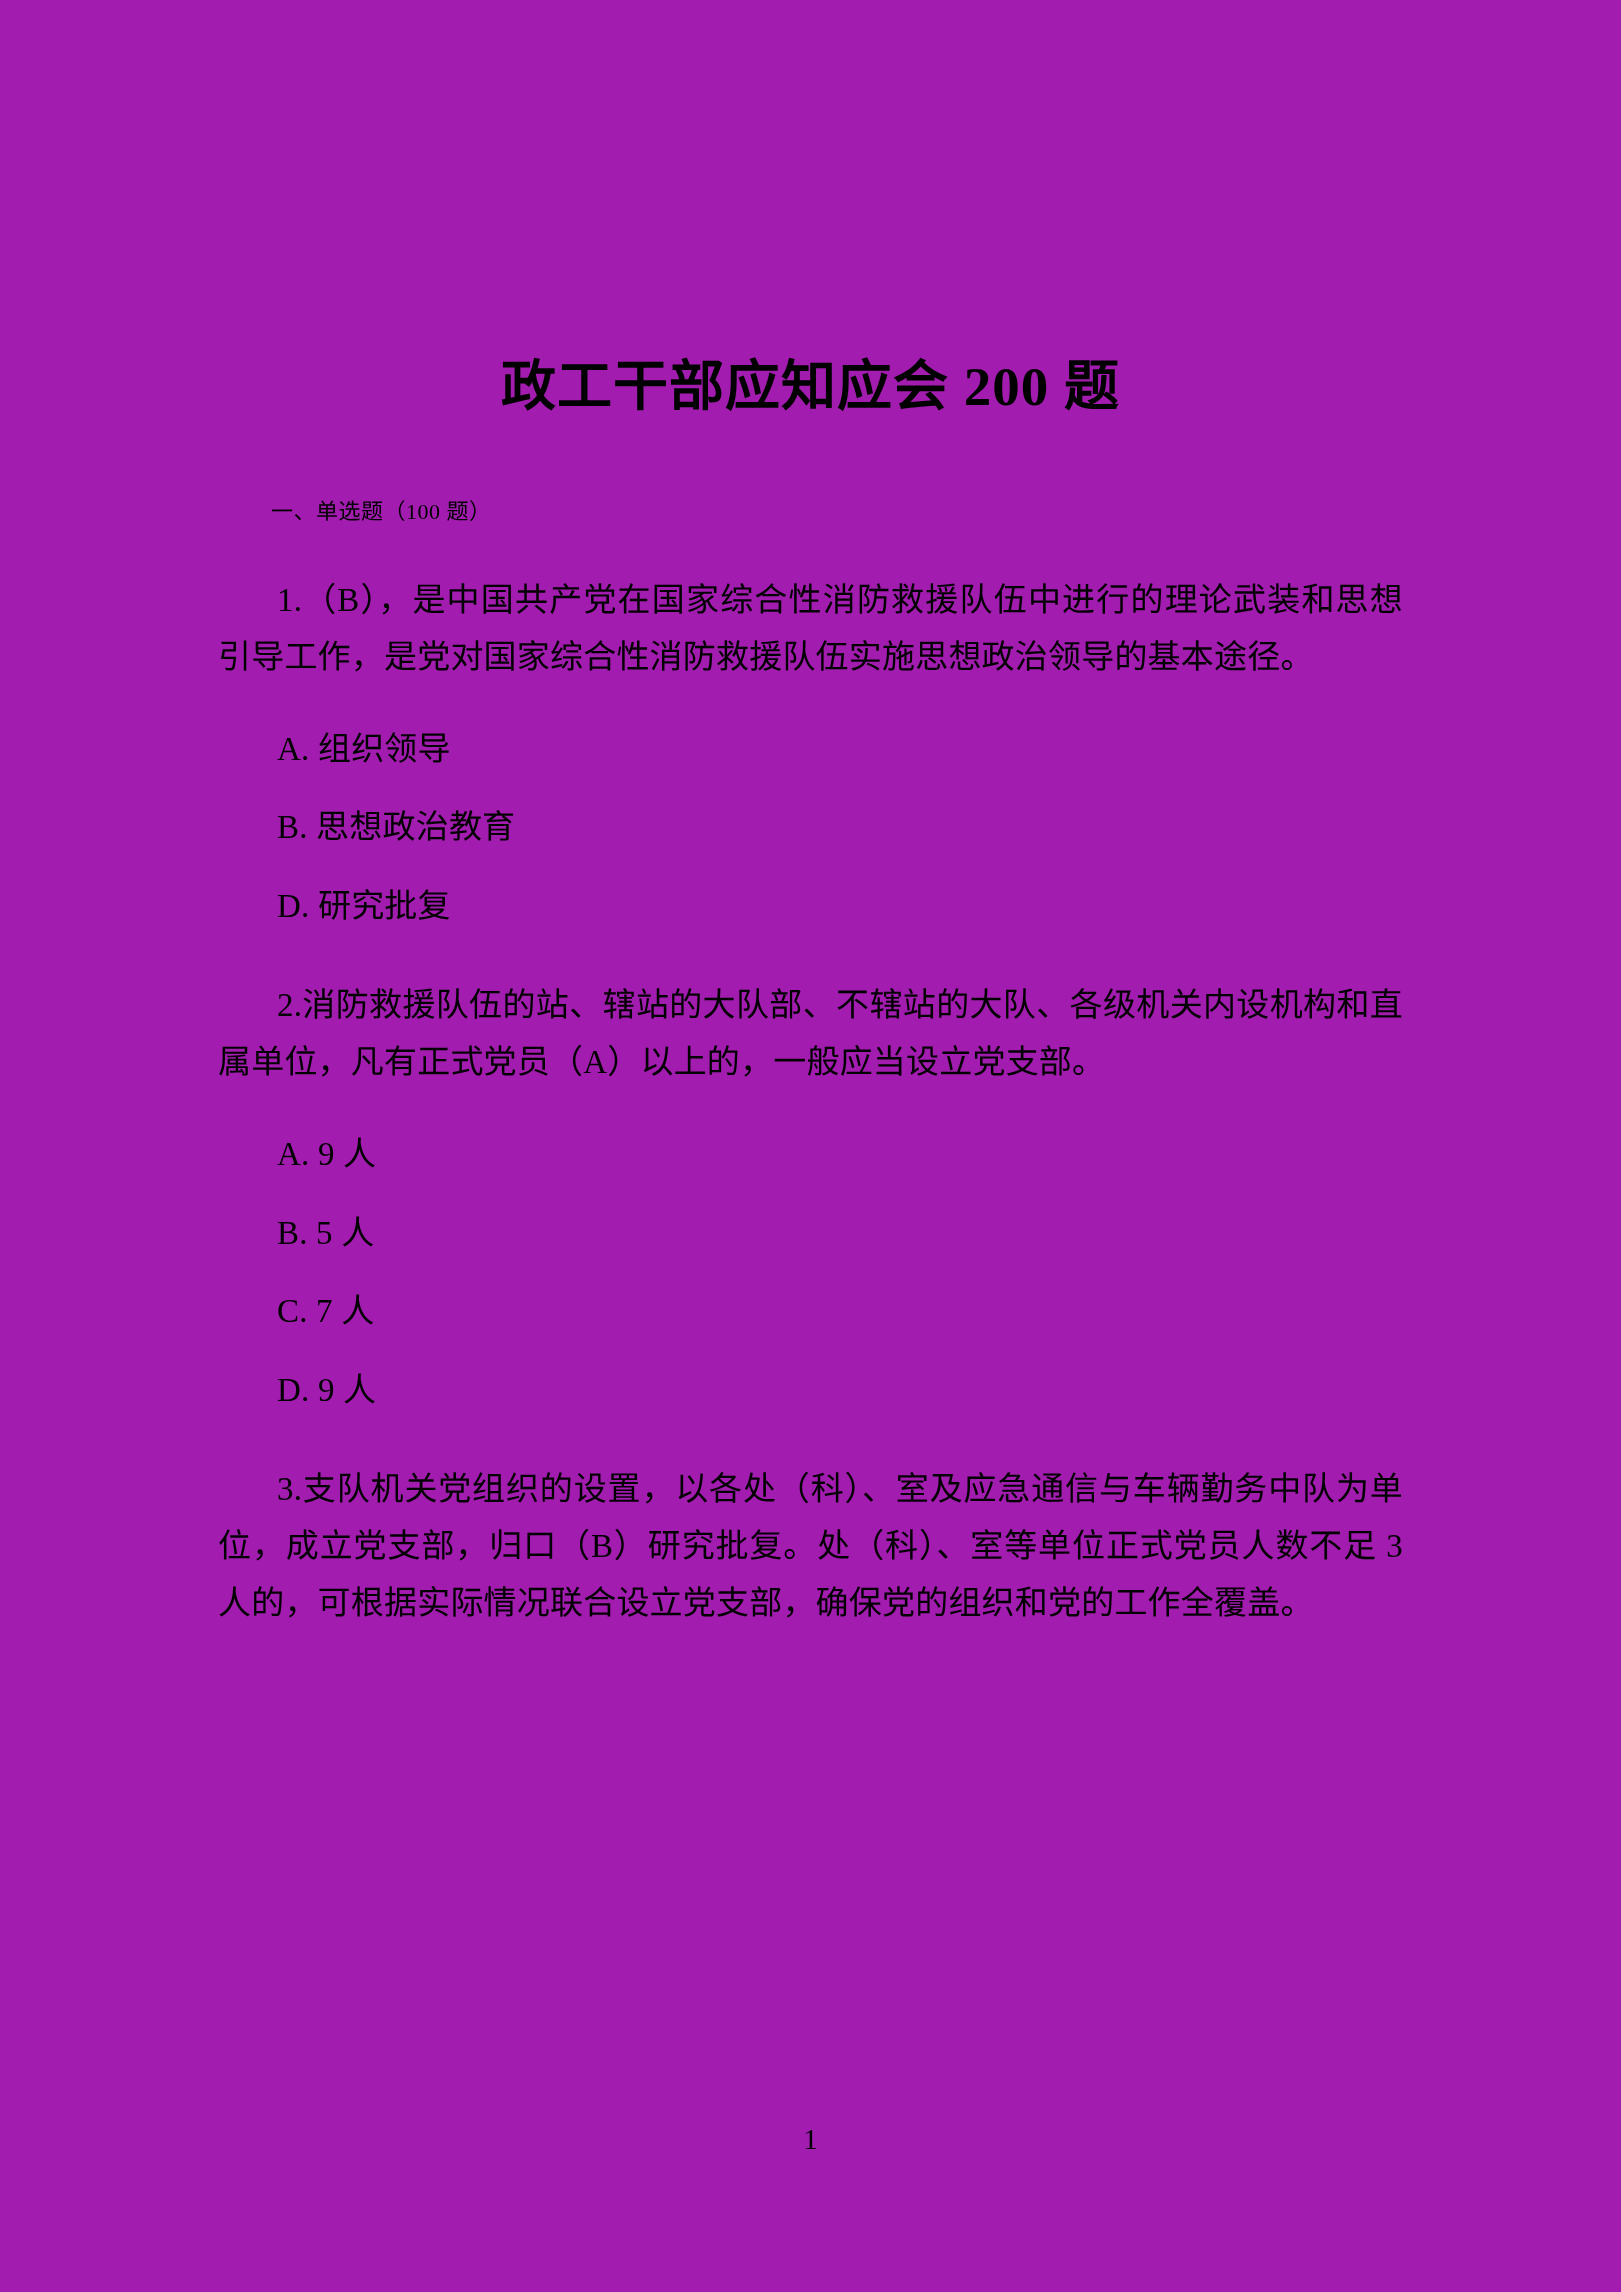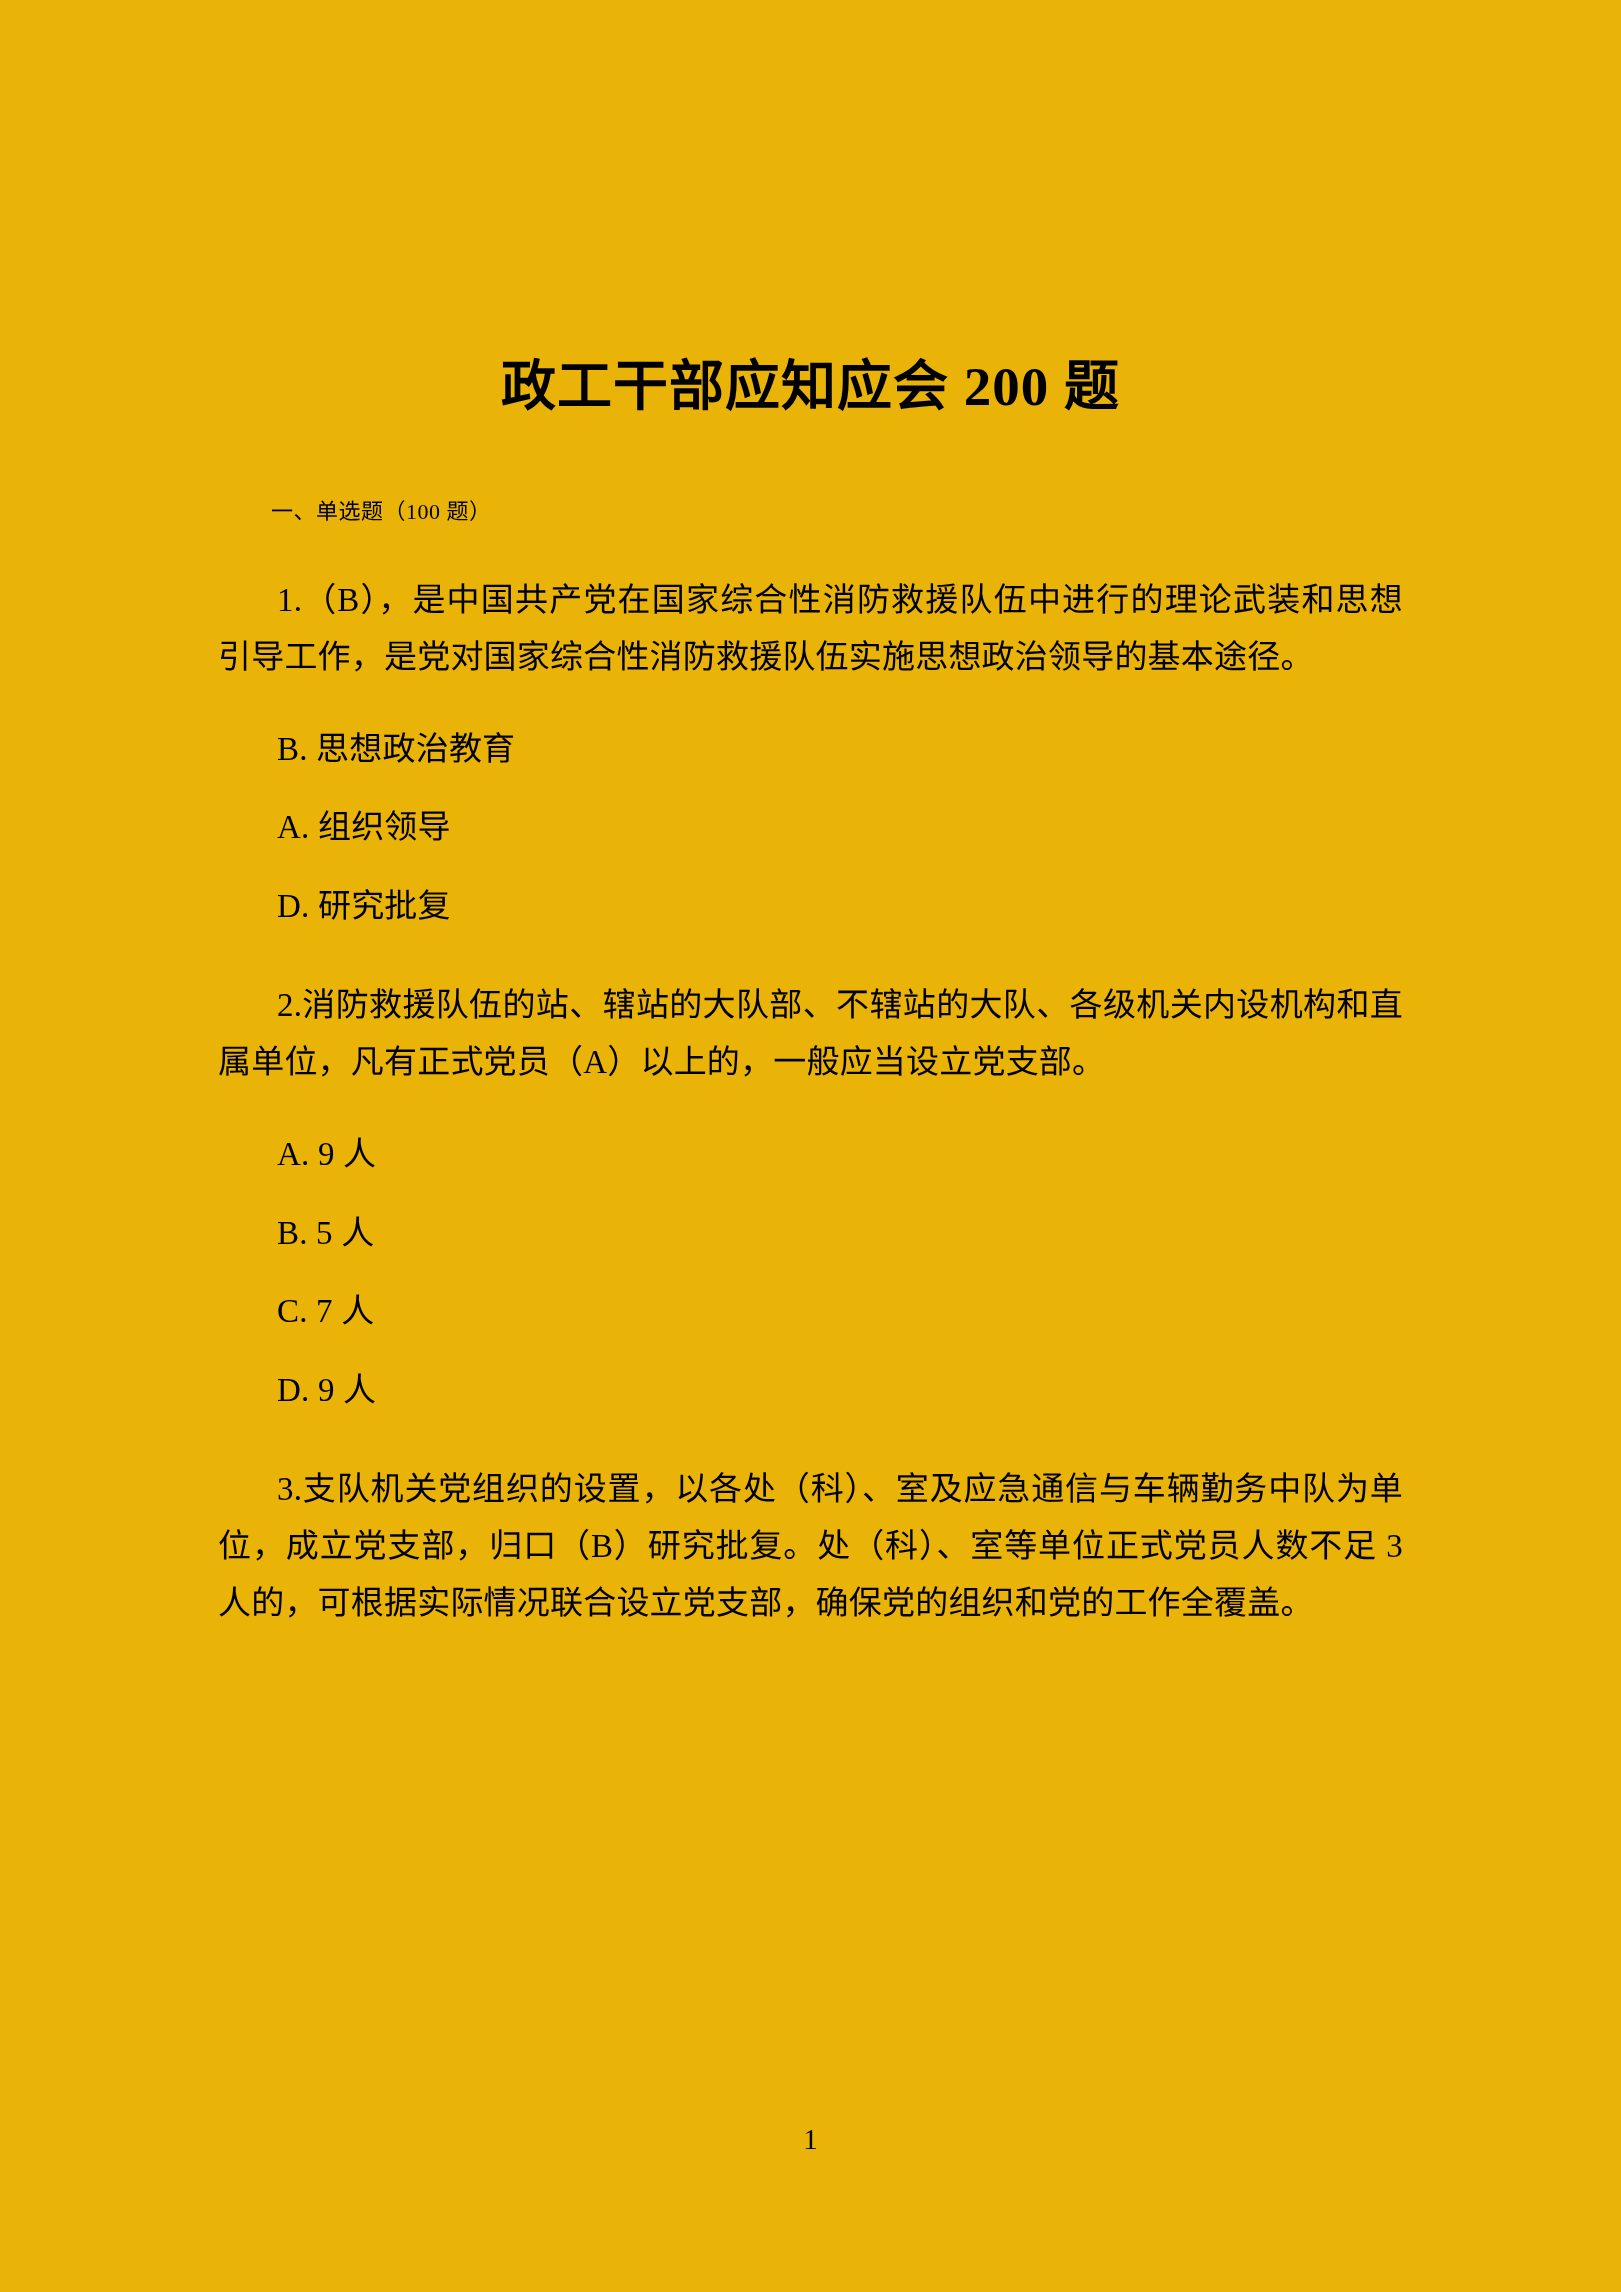--- a/index.html
+++ b/index.html
@@ -16,21 +16,21 @@
     position: relative;
     overflow: hidden;
   }
 
   .page {
     position: absolute;
     left: 0;
     top: 0;
     width: 1621px;
     height: 2293px;
-    background: #eab308;
+    background: #a21caf;
   }
 
   
   .content {
     position: absolute;
     left: 204px;
     top: 0;
     width: 1213px;
   }
 
@@ -95,22 +95,22 @@
 <div class="page">
 
   <div class="content">
 
     <h1 class="doc-title" id="title-el">政工干部应知应会 200 题</h1>
 
     <div class="section-heading">一、单选题（100 题）</div>
 
     <div class="q-block">
       <p class="q-stem">1.（B），是中国共产党在国家综合性消防救援队伍中进行的理论武装和思想引导工作，是党对国家综合性消防救援队伍实施思想政治领导的基本途径。</p>
+      <p class="opt">A. 组织领导</p>
       <p class="opt">B. 思想政治教育</p>
-      <p class="opt">A. 组织领导</p>
       <p class="opt">D. 研究批复</p>
     </div>
 
     <div class="q-block">
       <p class="q-stem">2.消防救援队伍的站、辖站的大队部、不辖站的大队、各级机关内设机构和直属单位，凡有正式党员（A）以上的，一般应当设立党支部。</p>
       <p class="opt">A. 9 人</p>
       <p class="opt">B. 5 人</p>
       <p class="opt">C. 7 人</p>
       <p class="opt">D. 9 人</p>
     </div>

